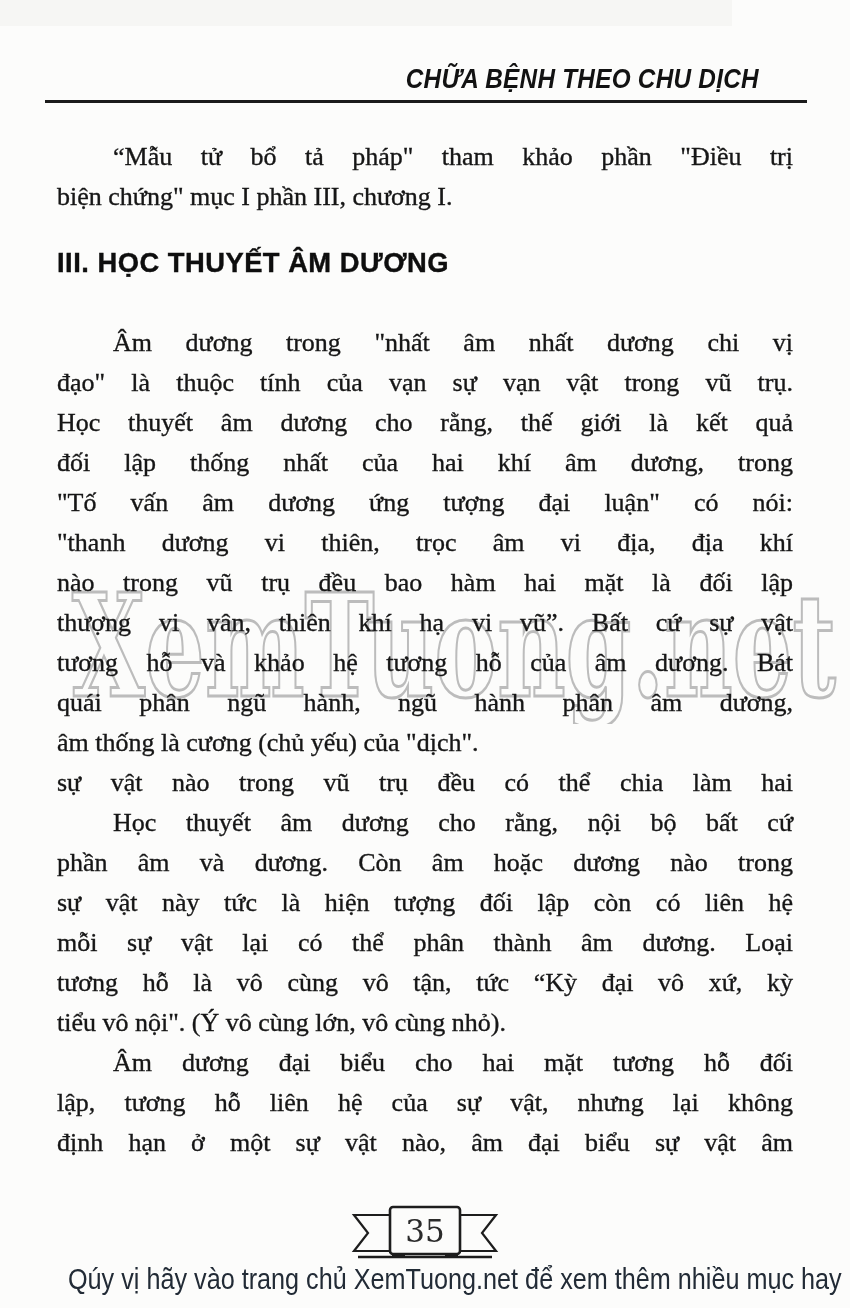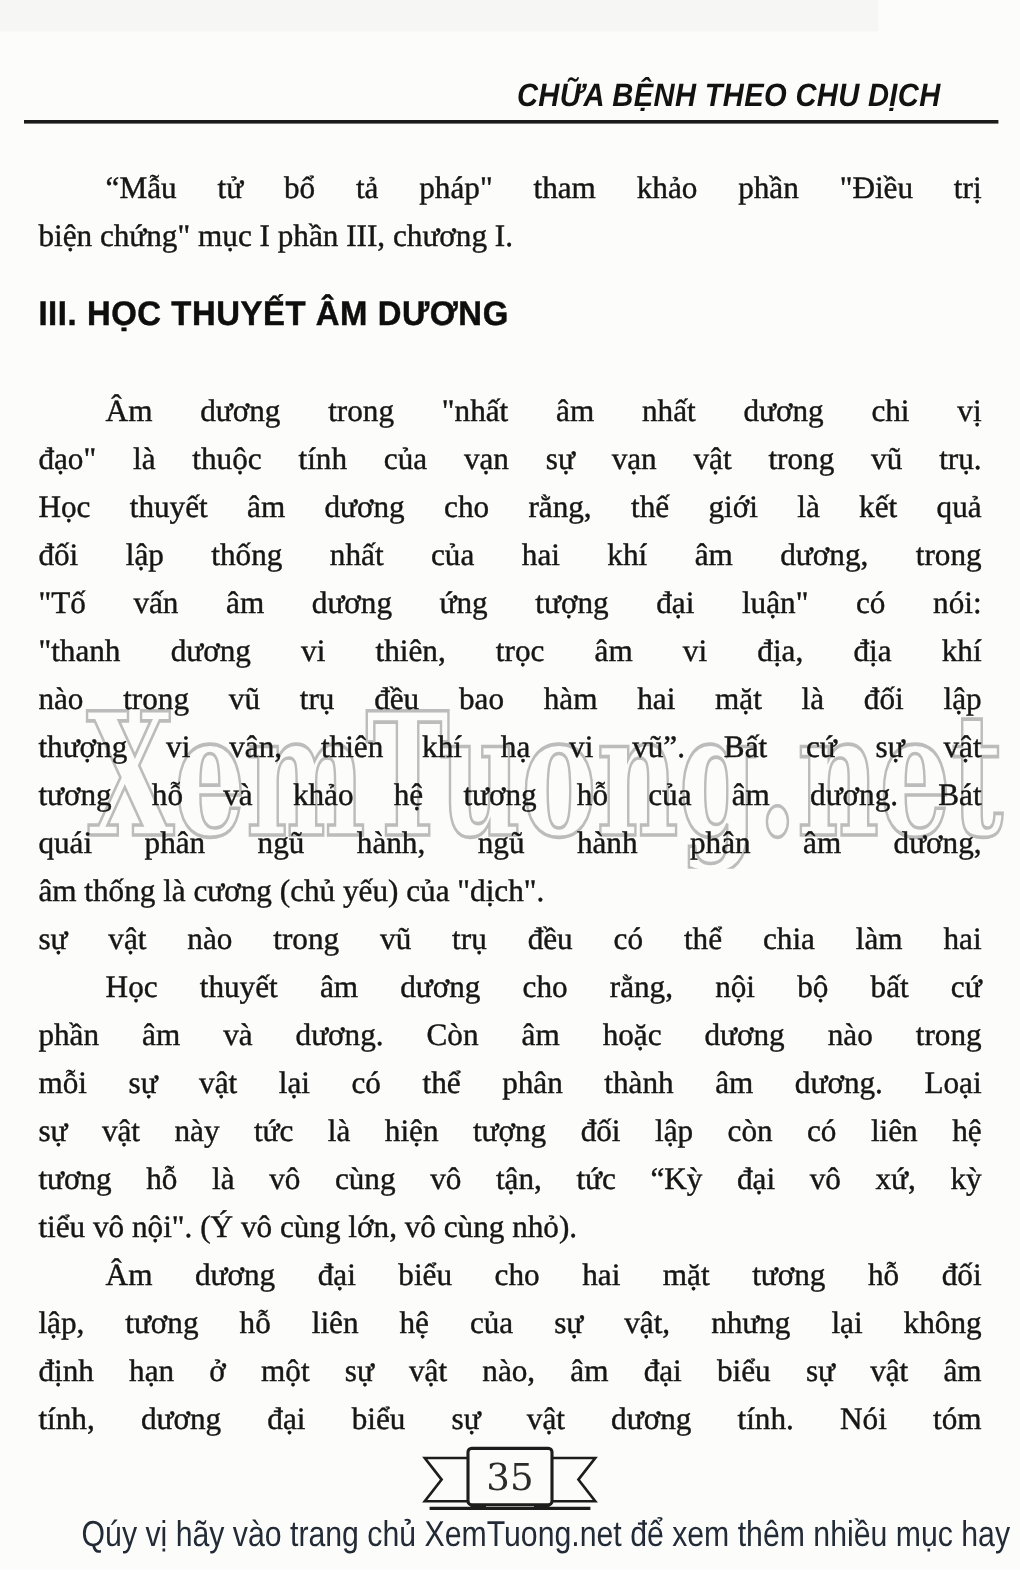--- a/index.html
+++ b/index.html
@@ -15,21 +15,21 @@
     width:732px; height:26px;
     background:#f6f6f4;
   }
   .watermark {
     position:absolute; left:58px; top:572px;
     width:792px; height:152px;
     z-index:0; opacity:.85;
   }
   .content {
     position:relative; z-index:1;
-    padding:0 32px;
+    padding:0 57px;
     color:#161616;
   }
   .page-header { margin-top:64px; }
   .header-title {
     display:block;
     text-align:right;
     padding-right:38px;
     font-family:"Liberation Sans","DejaVu Sans",sans-serif;
     font-style:italic;
     font-weight:bold;
@@ -133,31 +133,30 @@
         <div class="line">thượng vi vân, thiên khí hạ vi vũ”. Bất cứ sự vật</div>
         <div class="line">tương hỗ và khảo hệ tương hỗ của âm dương. Bát</div>
         <div class="line">quái phân ngũ hành, ngũ hành phân âm dương,</div>
         <div class="line end">âm thống là cương (chủ yếu) của "dịch".</div>
       </div>
 
       <div class="para">
         <div class="line">sự vật nào trong vũ trụ đều có thể chia làm hai</div>
         <div class="line first">Học thuyết âm dương cho rằng, nội bộ bất cứ</div>
         <div class="line">phần âm và dương. Còn âm hoặc dương nào trong</div>
+        <div class="line">sự vật này tức là hiện tượng đối lập còn có liên hệ</div>
         <div class="line">mỗi sự vật lại có thể phân thành âm dương. Loại</div>
-        <div class="line">sự vật này tức là hiện tượng đối lập còn có liên hệ</div>
         <div class="line">tương hỗ là vô cùng vô tận, tức “Kỳ đại vô xứ, kỳ</div>
         <div class="line end">tiểu vô nội". (Ý vô cùng lớn, vô cùng nhỏ).</div>
       </div>
 
       <div class="para">
         <div class="line first">Âm dương đại biểu cho hai mặt tương hỗ đối</div>
         <div class="line">lập, tương hỗ liên hệ của sự vật, nhưng lại không</div>
         <div class="line">định hạn ở một sự vật nào, âm đại biểu sự vật âm</div>
-        <div class="line">tính, dương đại biểu sự vật dương tính. Nói tóm</div>
       </div>
 
     </main>
   </div>
 
   <svg class="page-ribbon" viewBox="0 0 152 60" width="152" height="60">
 
     <polygon points="5,11 46,11 46,47 5,47 19,29" fill="#fcfcfb" stroke="#1d1d1d" stroke-width="2.2"></polygon>
 
     <polygon points="147,11 106,11 106,47 147,47 133,29" fill="#fcfcfb" stroke="#1d1d1d" stroke-width="2.2"></polygon>

